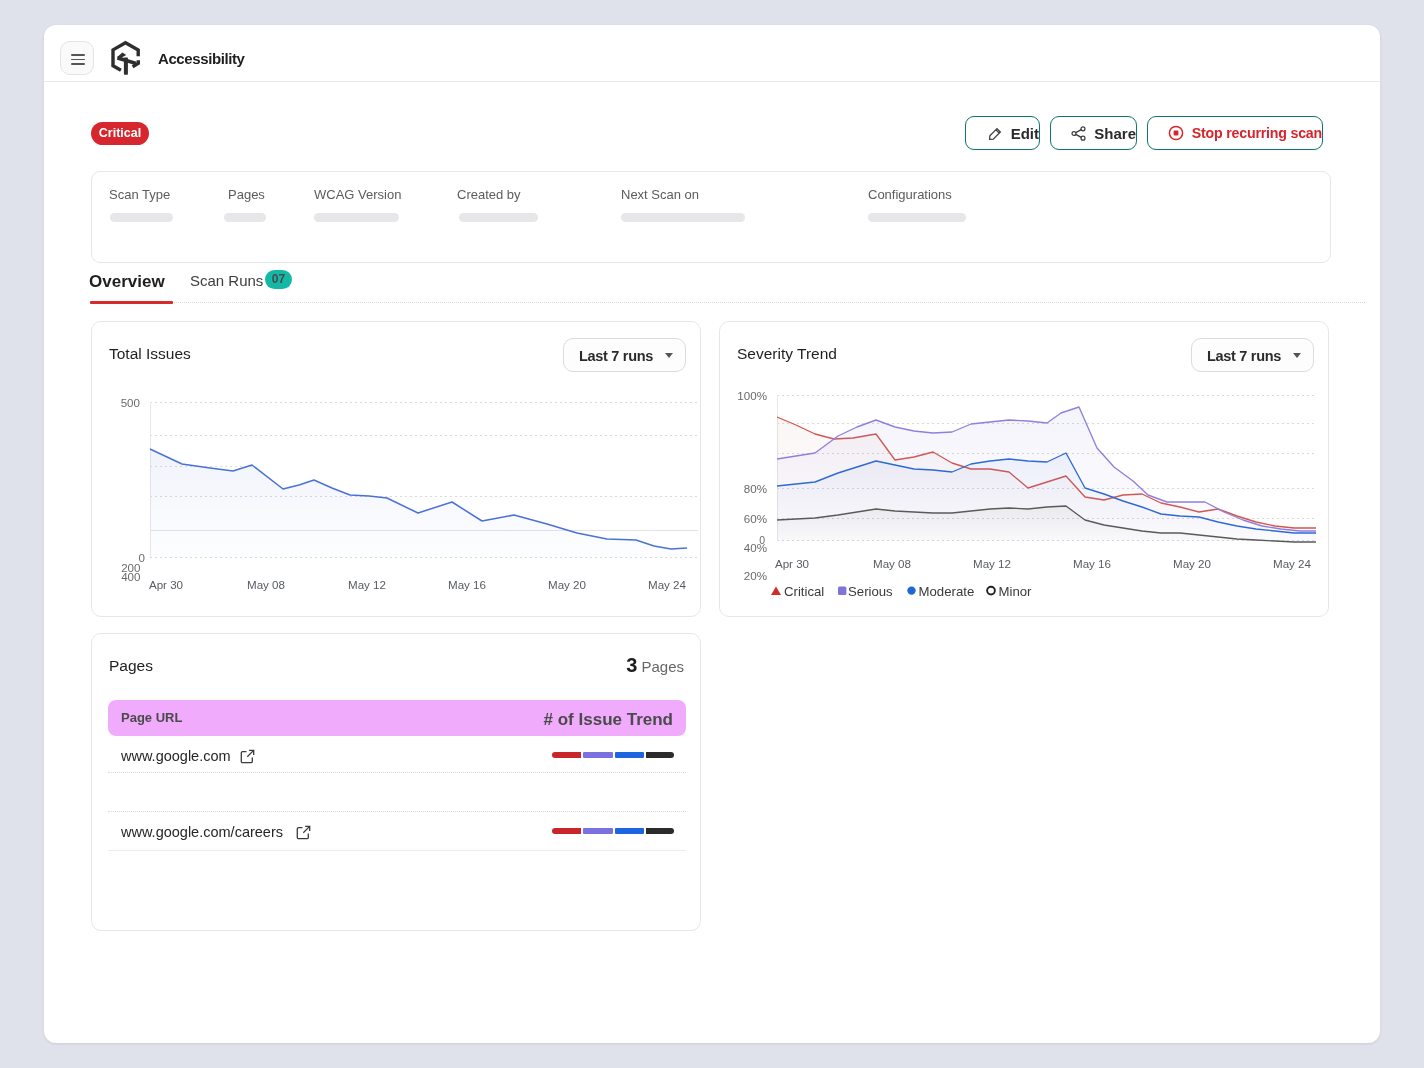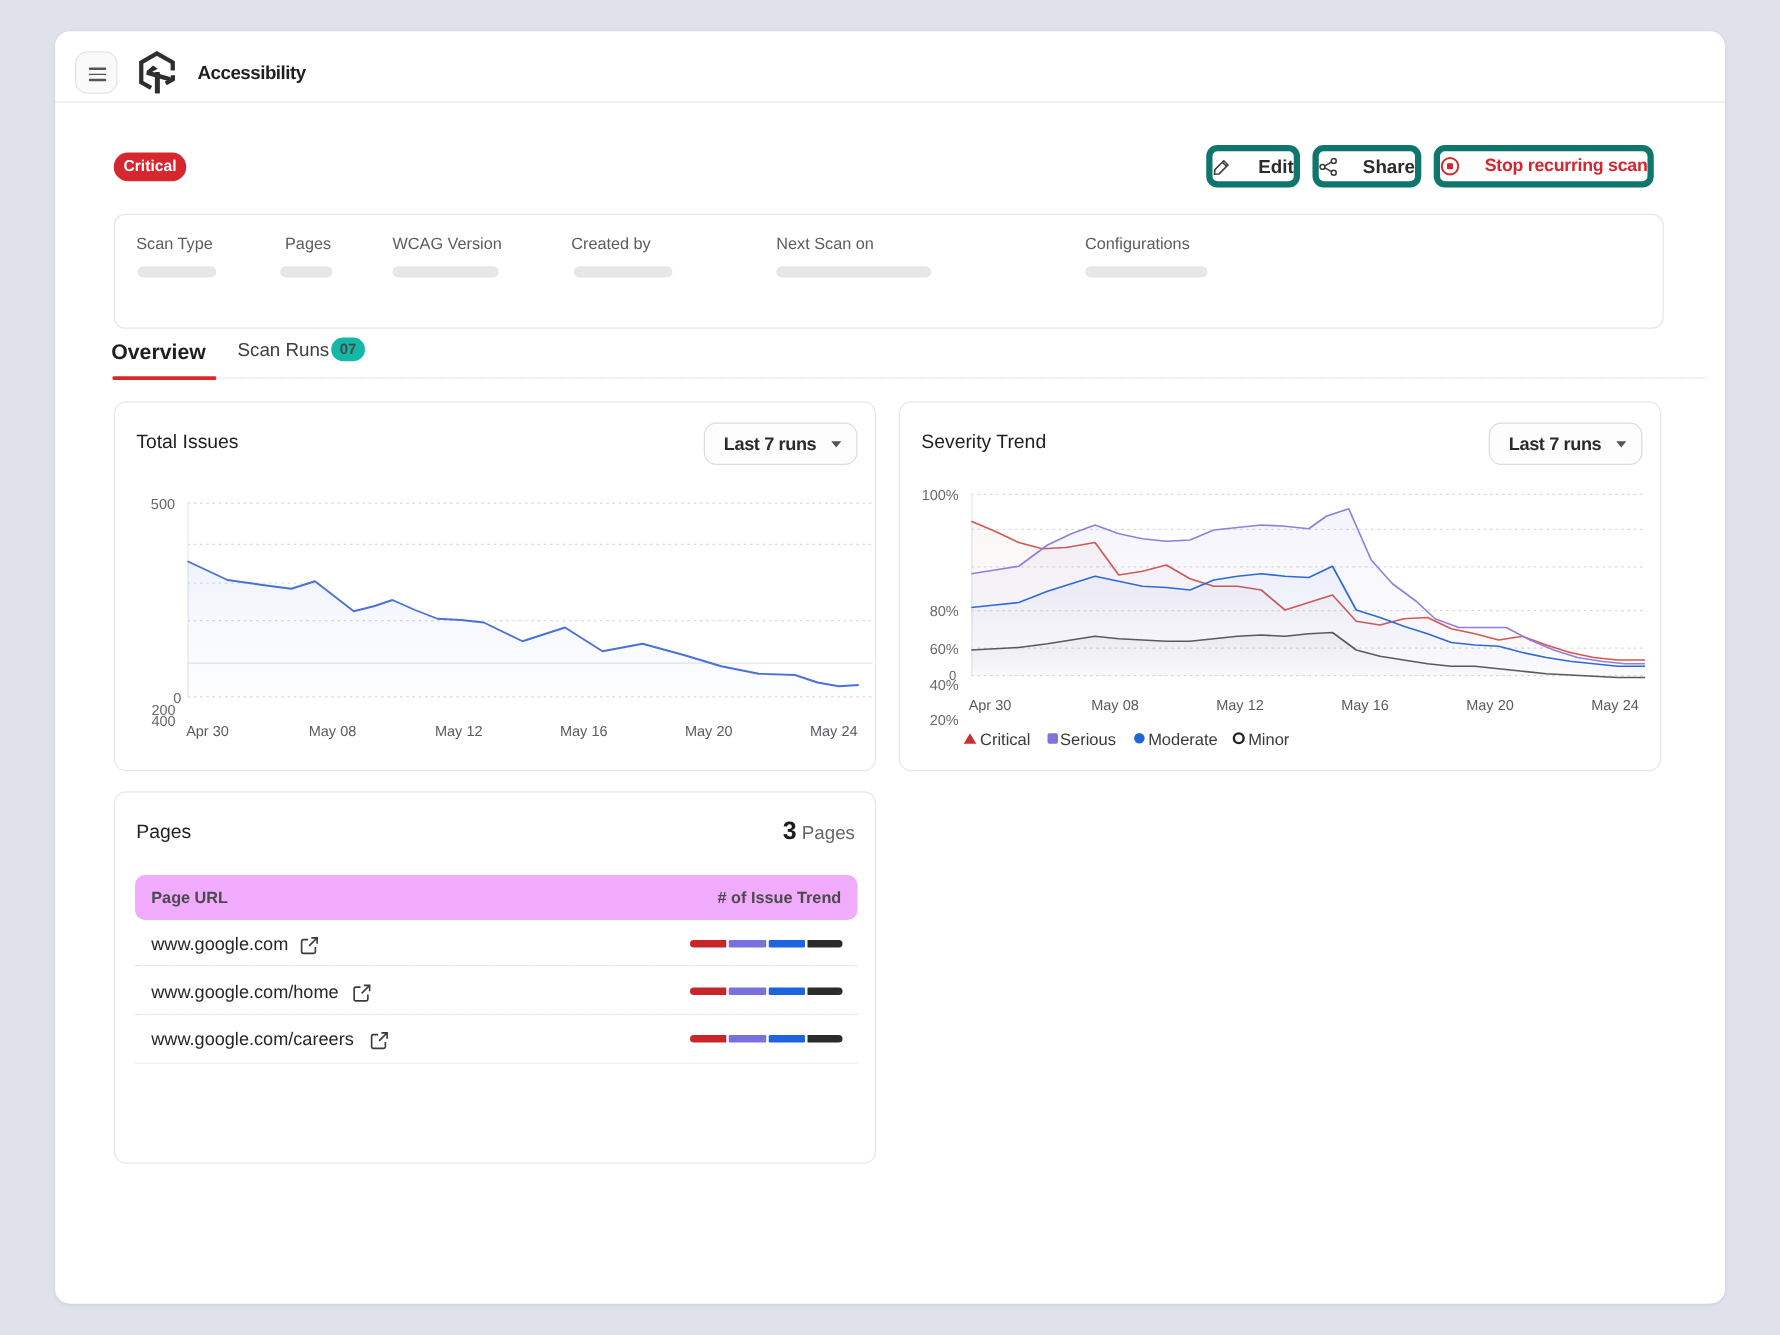--- a/index.html
+++ b/index.html
@@ -7,21 +7,21 @@
 .abs { position:absolute; }
 .card { position:absolute; left:44px; top:25px; width:1336px; height:1018px; background:#fff; border-radius:12px; box-shadow:0 1px 3px rgba(30,35,60,0.10); }
 
 .topbar { position:absolute; left:0; top:0; width:100%; height:57px; border-bottom:1px solid #e9e9e9; }
 .hamb { position:absolute; left:16px; top:16px; width:34px; height:34px; border:1px solid #e4e4e6; border-radius:10px; background:#fafafa; }
 .hamb span { position:absolute; left:10px; width:14px; height:1.6px; background:#555; border-radius:1px; }
 .brand { position:absolute; left:114px; top:25px; font-size:15px; font-weight:bold; color:#1f1f1f; letter-spacing:-0.4px; }
 
 .badge-critical { position:absolute; left:47px; top:97px; width:58px; height:23px; background:#d7272e; border-radius:12px; color:#fff; font-size:12.5px; font-weight:bold; text-align:center; line-height:23px; }
 .title { position:absolute; left:113px; top:95px; font-size:17.5px; font-weight:bold; color:#1c1c1c; letter-spacing:-0.35px; }
-.btn { position:absolute; top:91px; height:34px; border:5px solid #0f766e; border-radius:9px; background:#fff; box-shadow:0 1px 2px rgba(0,0,0,0.04); display:flex; align-items:center; justify-content:space-between; gap:8px; font-size:15px; font-weight:bold; color:#2b2b2b; }
+.btn { position:absolute; top:91px; height:34px; border:1px solid #0f766e; border-radius:9px; background:#fff; box-shadow:0 1px 2px rgba(0,0,0,0.04); display:flex; align-items:center; justify-content:flex-end; gap:8px; font-size:15px; font-weight:bold; color:#2b2b2b; }
 
 .infobox { position:absolute; left:47px; top:146px; width:1240px; height:92px; border:1px solid #e7e7e9; border-radius:9px; }
 .ilabel { position:absolute; top:15px; font-size:13px; color:#5c5c5c; }
 .ibar { position:absolute; top:41px; height:9px; background:#e7e7e9; border-radius:4.5px; }
 
 .tab-line { position:absolute; left:46px; top:277px; width:1275px; height:0; border-top:1px dotted #d9d9db; }
 .tab-active { position:absolute; left:45px; top:247px; font-size:17px; font-weight:bold; color:#1f1f1f; }
 .tab-underline { position:absolute; left:46px; top:276px; width:83px; height:3px; background:#d92b2b; border-radius:1px; }
 .tab2 { position:absolute; left:146px; top:247px; font-size:15px; color:#3d3d3d; }
 .tab-badge { position:absolute; left:221px; top:245px; width:27px; height:19px; background:#14b8a6; border-radius:10px; font-size:12px; font-weight:bold; color:#4a4a4a; text-align:center; line-height:19px; }
@@ -219,45 +219,34 @@
         <text x="278.5" y="274">Minor</text>
       </g>
     </svg>
   </div>
 
   <div class="ccard" style="left:47px; top:608px; width:610px; height:298px;">
     <div class="ctitle">Pages</div>
     <div style="position:absolute; right:16px; top:20px; font-size:15px; color:#666;"><span style="font-size:20px; font-weight:bold; color:#1d1d1d;">3</span> Pages</div>
     <div class="pgh">
       <div style="position:absolute; left:13px; top:10px; font-size:13px; font-weight:bold; color:#4a4a4a;">Page URL</div>
-      <div style="position:absolute; right:13px; top:10px; font-size:13px; font-weight:bold; color:#4a4a4a;"># of Issue Trend</div>
+      <div style="position:absolute; right:13px; top:10px; font-size:17px; font-weight:bold; color:#4a4a4a;"># of Issue Trend</div>
     </div>
     <div class="prow" style="top:102px;">
       <div class="purl">www.google.com</div>
       <svg class="abs linkico" style="left:132px;" width="15" height="15" viewBox="0 0 15 15" fill="none" stroke="#3a3a3a" stroke-width="1.3">
           <path d="M12.3 8.6 V12.4 A1.3 1.3 0 0 1 11 13.7 H2.6 A1.3 1.3 0 0 1 1.3 12.4 V4 A1.3 1.3 0 0 1 2.6 2.7 H6.4"></path>
           <path d="M9.1 1.3 H13.7 V5.9 M13.4 1.6 L7.3 7.7"></path>
         </svg>
       <div class="tbar" style="left:444px; width:29px; background:#c9262c; border-radius:3px 0 0 3px;"></div>
       <div class="tbar" style="left:475px; width:29.5px; background:#7b70e0; border-radius:1px;"></div>
       <div class="tbar" style="left:506.5px; width:29px; background:#1c64e0; border-radius:1px;"></div>
       <div class="tbar" style="left:537.5px; width:28.5px; background:#2b2b2b; border-radius:0 3px 3px 0;"></div>
     </div>
     <div class="sep-dot" style="top:138px;"></div>
-    <div class="prow" style="top:140px;">
-      <div class="purl">www.google.com/home</div>
-      <svg class="abs linkico" style="left:174px;" width="15" height="15" viewBox="0 0 15 15" fill="none" stroke="#3a3a3a" stroke-width="1.3">
-          <path d="M12.3 8.6 V12.4 A1.3 1.3 0 0 1 11 13.7 H2.6 A1.3 1.3 0 0 1 1.3 12.4 V4 A1.3 1.3 0 0 1 2.6 2.7 H6.4"></path>
-          <path d="M9.1 1.3 H13.7 V5.9 M13.4 1.6 L7.3 7.7"></path>
-        </svg>
-      <div class="tbar" style="left:444px; width:29px; background:#c9262c; border-radius:3px 0 0 3px;"></div>
-      <div class="tbar" style="left:475px; width:29.5px; background:#7b70e0; border-radius:1px;"></div>
-      <div class="tbar" style="left:506.5px; width:29px; background:#1c64e0; border-radius:1px;"></div>
-      <div class="tbar" style="left:537.5px; width:28.5px; background:#2b2b2b; border-radius:0 3px 3px 0;"></div>
-    </div>
     <div class="sep-dot" style="top:177px;"></div>
     <div class="prow" style="top:178px;">
       <div class="purl">www.google.com/careers</div>
       <svg class="abs linkico" style="left:188px;" width="15" height="15" viewBox="0 0 15 15" fill="none" stroke="#3a3a3a" stroke-width="1.3">
           <path d="M12.3 8.6 V12.4 A1.3 1.3 0 0 1 11 13.7 H2.6 A1.3 1.3 0 0 1 1.3 12.4 V4 A1.3 1.3 0 0 1 2.6 2.7 H6.4"></path>
           <path d="M9.1 1.3 H13.7 V5.9 M13.4 1.6 L7.3 7.7"></path>
         </svg>
       <div class="tbar" style="left:444px; width:29px; background:#c9262c; border-radius:3px 0 0 3px;"></div>
       <div class="tbar" style="left:475px; width:29.5px; background:#7b70e0; border-radius:1px;"></div>
       <div class="tbar" style="left:506.5px; width:29px; background:#1c64e0; border-radius:1px;"></div>

